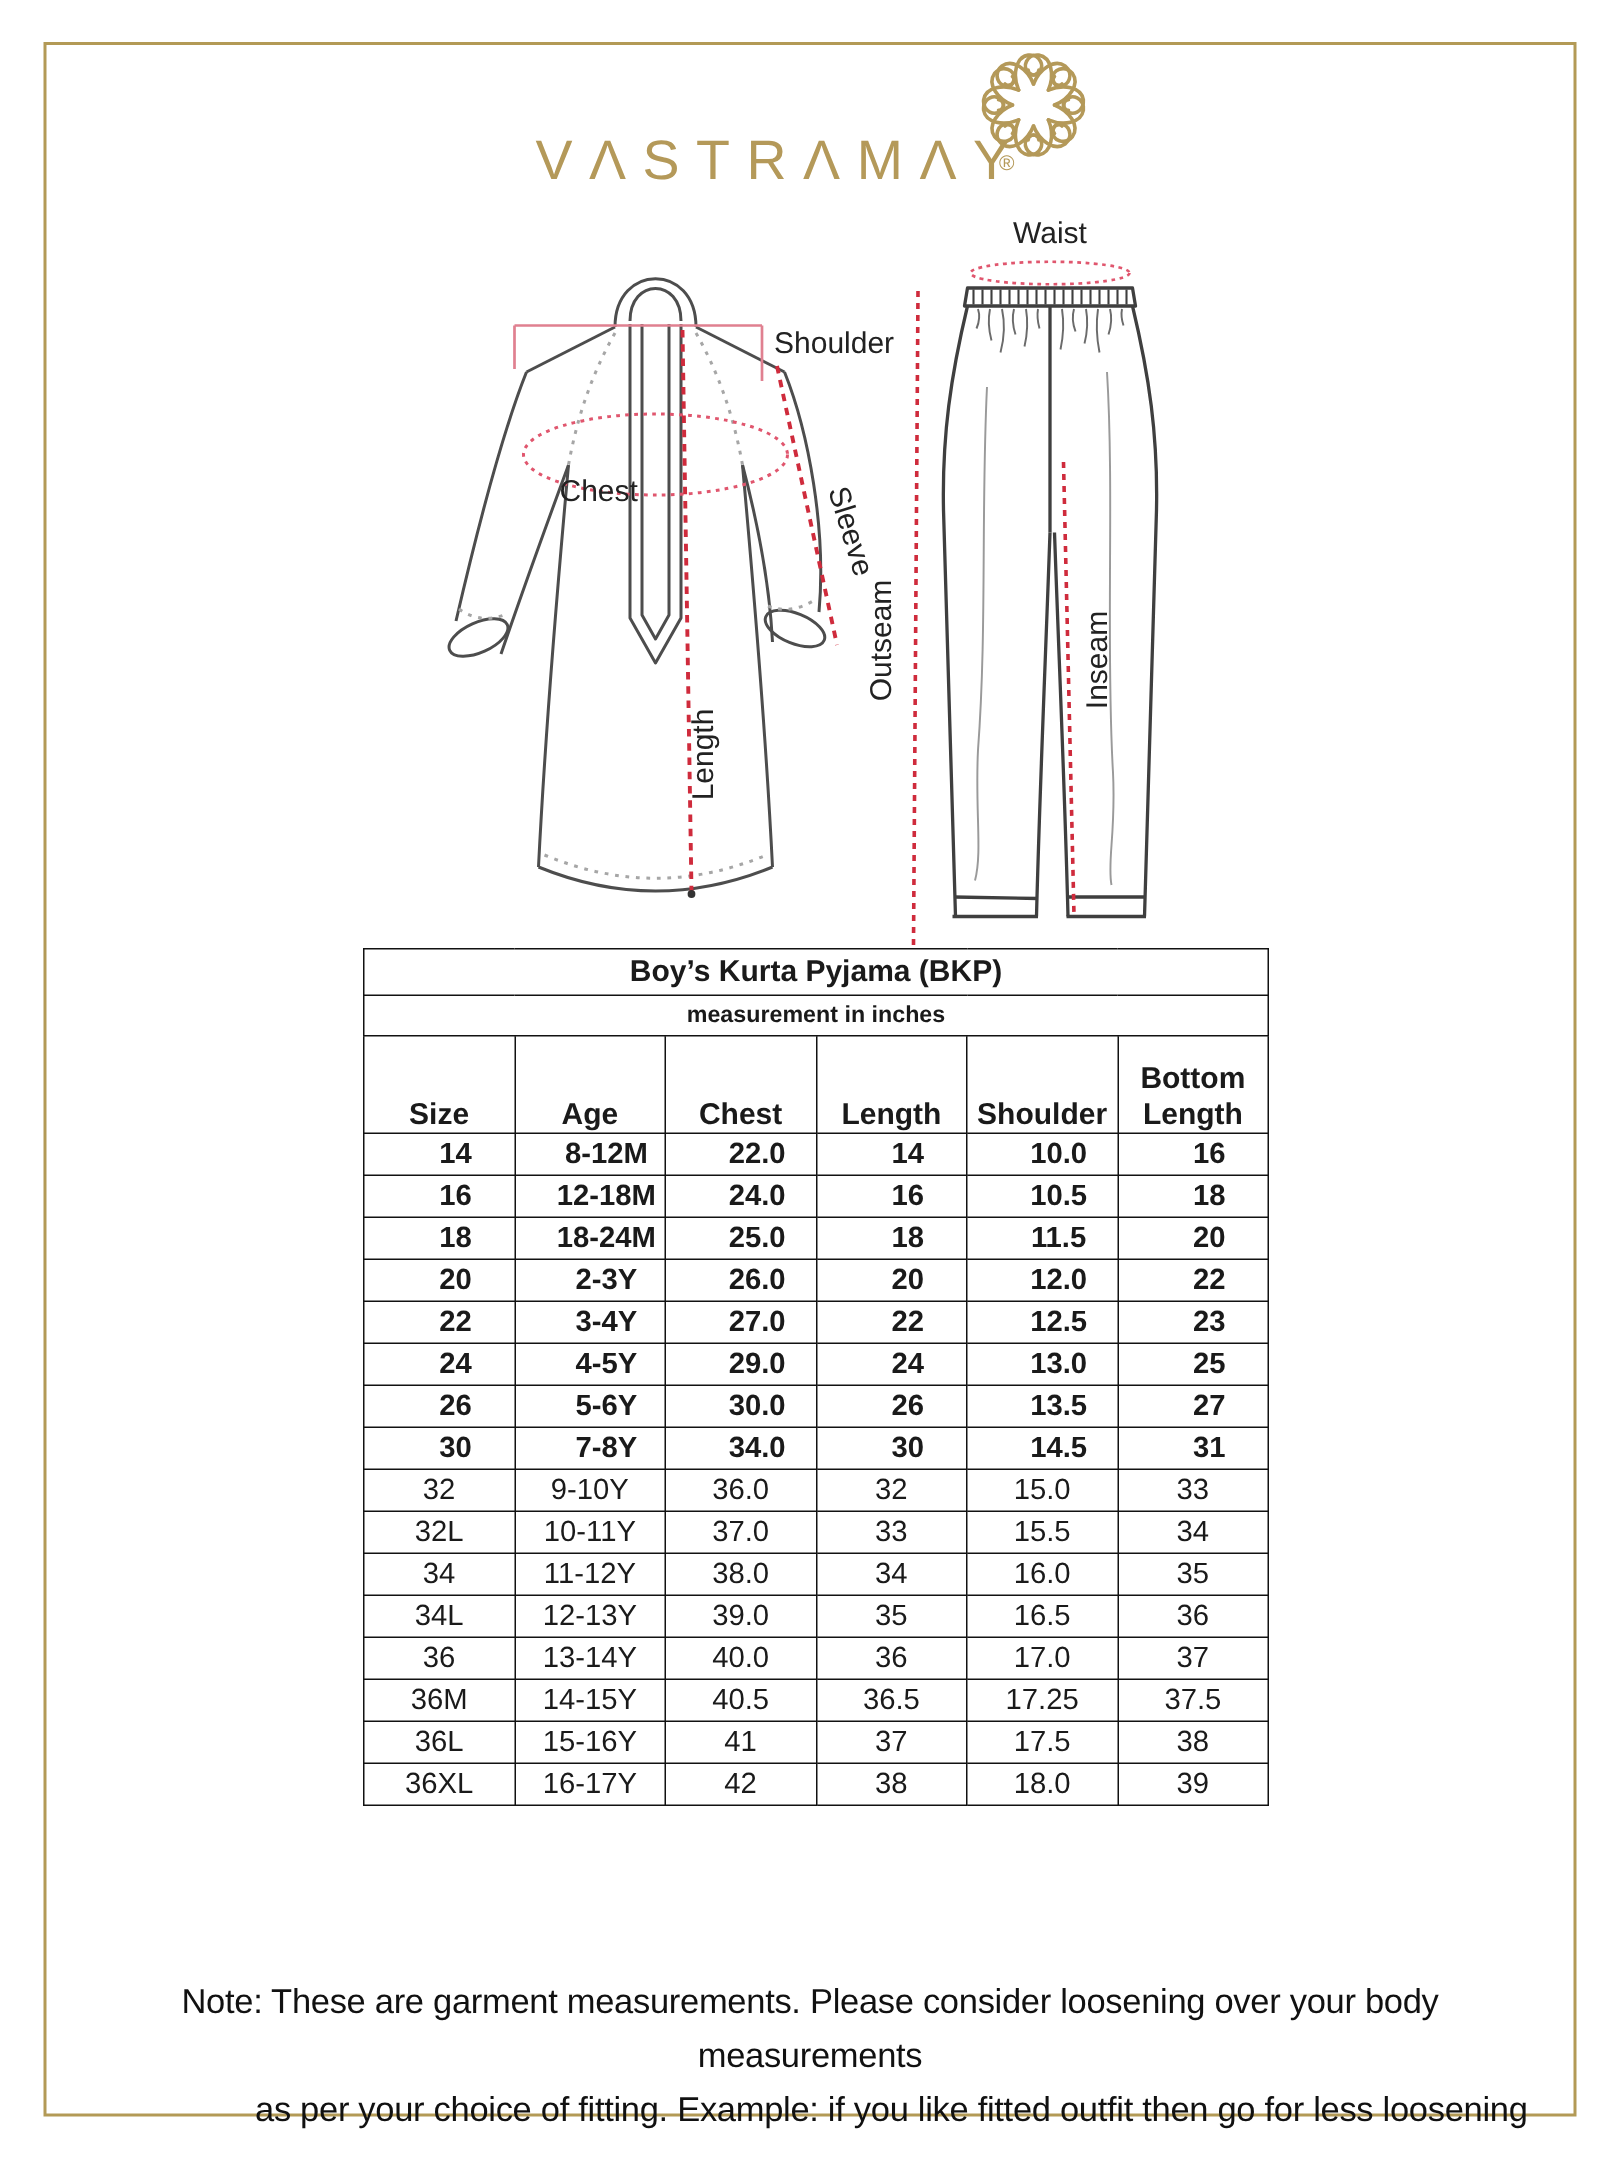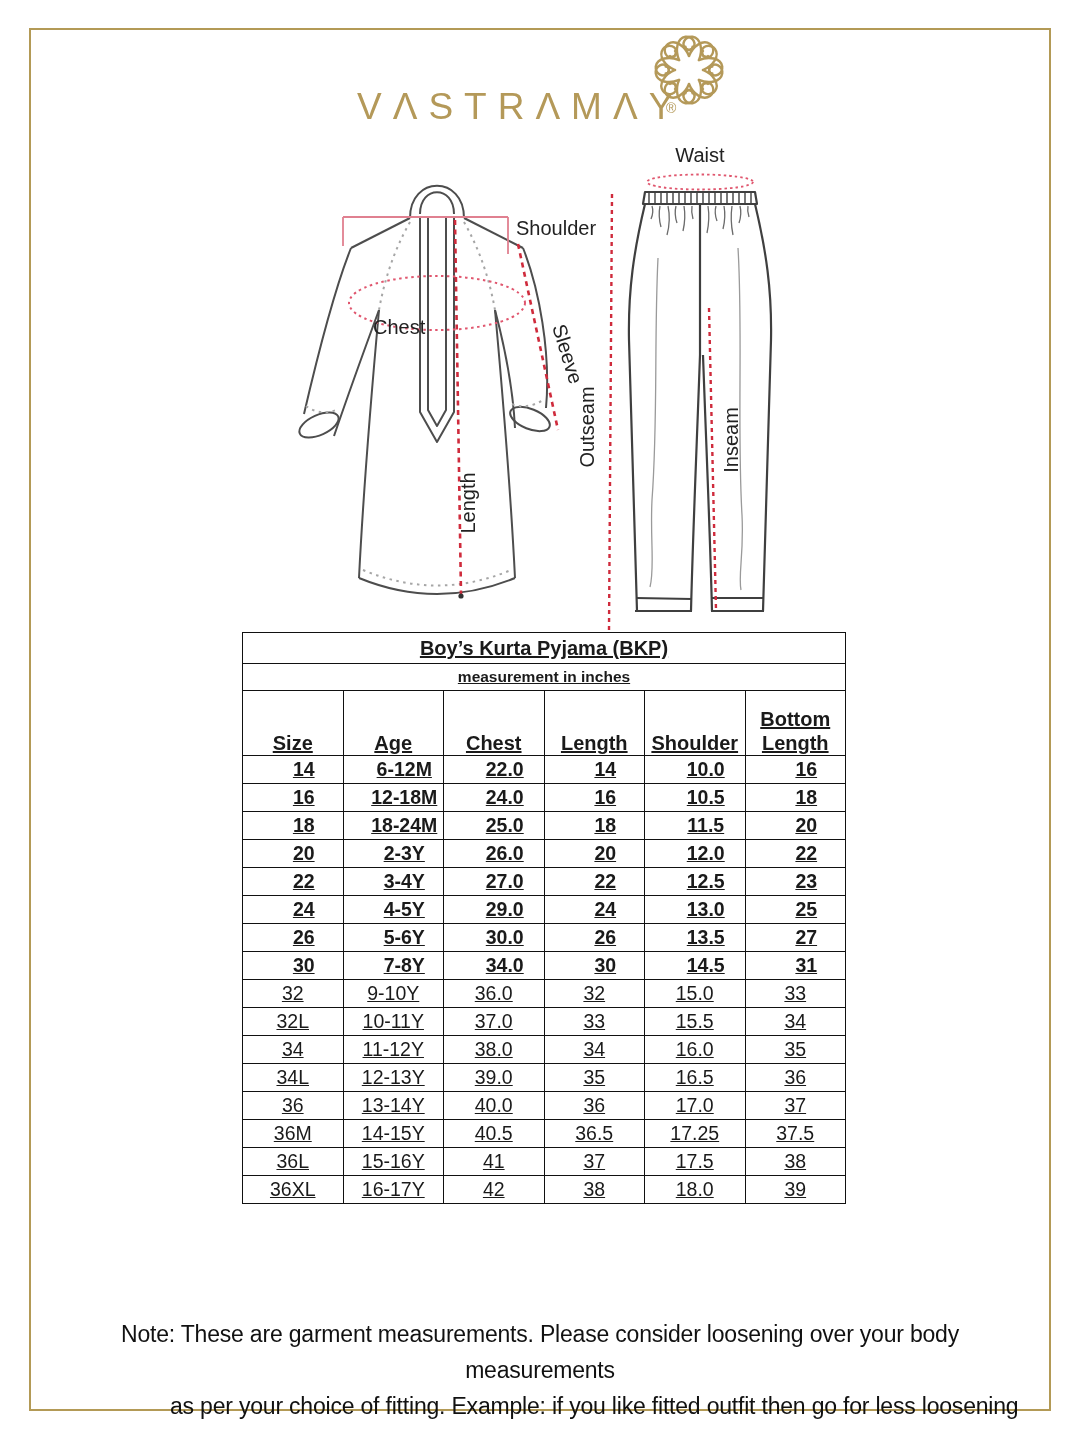--- a/index.html
+++ b/index.html
@@ -14,21 +14,21 @@
         letter-spacing:11px;color:#b49959;white-space:nowrap;}
   .reg-mark{position:absolute;left:309px;top:70px;font-size:14px;color:#b49959;}
   .ornament{position:absolute;left:292px;top:0px;}
 
   
   .kurta-svg{position:absolute;left:287px;top:158px;}
   .pyjama-svg{position:absolute;left:580px;top:140px;}
   .diagram-label{font-family:"Liberation Sans",sans-serif;font-size:20px;fill:#222222;}
 
   
-  .table-wrap{position:absolute;left:242px;top:632px;width:604px;text-decoration:underline;}
+  .table-wrap{position:absolute;left:242px;top:632px;width:604px;}
   table.size-chart{border-collapse:collapse;table-layout:fixed;width:604px;}
   table.size-chart th,table.size-chart td{border:1.8px solid #111111;text-align:center;
         padding:0 2px;line-height:1.2;}
   .title-row th{height:30px;font-size:20px;font-weight:700;border-width:2px;}
   .subtitle-row th{height:26px;font-size:15.5px;font-weight:700;margin-top:45px;}
   .header-row th{height:64px;font-size:20px;font-weight:700;vertical-align:bottom;padding-bottom:3px;}
   tr.data-row{height:28px;font-size:19.5px;}
   tr.bold-row td{font-weight:700;padding-left:24px;}
   tr.normal-row td{font-weight:400;}
 
@@ -160,21 +160,21 @@
           <th>Age</th>
           <th>Chest</th>
           <th>Length</th>
           <th>Shoulder</th>
           <th>Bottom Length</th>
         </tr>
       </thead>
       <tbody>
           <tr class="data-row bold-row">
             <td>14</td>
-            <td>6-12M</td>
+            <td>8-12M</td>
             <td>22.0</td>
             <td>14</td>
             <td>10.0</td>
             <td>16</td>
           </tr>
           <tr class="data-row bold-row">
             <td>16</td>
             <td>12-18M</td>
             <td>24.0</td>
             <td>16</td>

